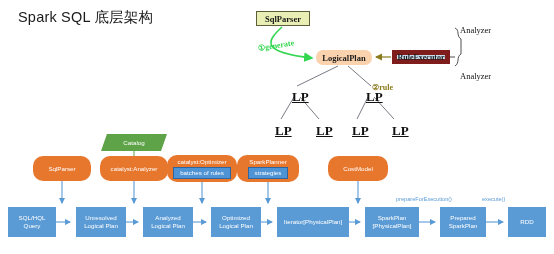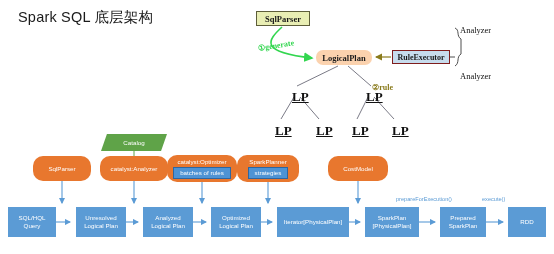--- a/index.html
+++ b/index.html
@@ -31,21 +31,21 @@
   }
   .box-logicalplan{
     left:316px;top:50px;width:56px;height:15px;
     background:#fbd2ae;border-radius:7px;
     font-size:8.5px;color:#1a1a1a;font-weight:bold;
     display:flex;align-items:center;justify-content:center;
     font-family:"Liberation Serif", serif;
   }
   .box-ruleexecutor{
     left:392px;top:50px;width:58px;height:14px;
-    background:#c7dced;border:1px solid #7f1d1d;
+    background:#c7dced;border:5px solid #7f1d1d;
     font-size:8px;color:#1a1a1a;font-weight:bold;
     display:flex;align-items:center;justify-content:center;
     font-family:"Liberation Serif", serif;
   }
   .lbl-generate{
     left:258px;top:44px;
     font-size:8px;color:#32d64f;font-weight:bold;
     font-family:"Liberation Serif", serif;
     transform:rotate(-9deg);transform-origin:left center;
     white-space:nowrap;

